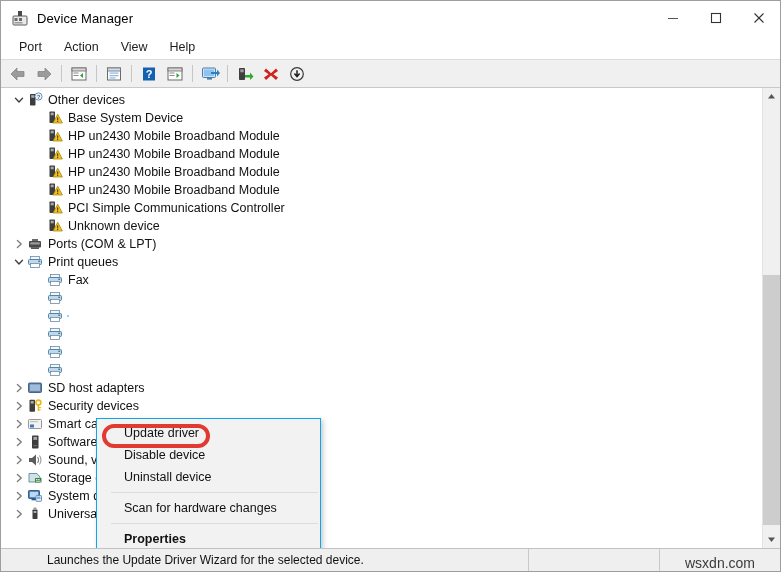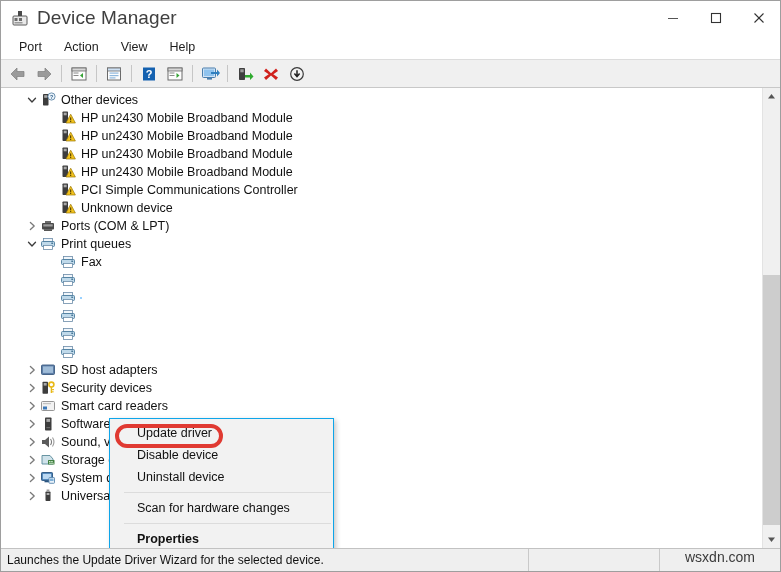--- a/index.html
+++ b/index.html
@@ -16,21 +16,21 @@
     box-sizing:border-box;
     display:flex;flex-direction:column;
   }
 
   
   .titlebar{
     height:34px;min-height:34px;background:#ffffff;
     display:flex;align-items:center;position:relative;
   }
   .title-icon{width:18px;height:18px;margin-left:10px;margin-right:8px;position:relative;flex:none;}
-  .title-text{font-size:19px;color:#404040;letter-spacing:.1px;}
+  .title-text{font-size:13px;color:#000000;letter-spacing:.1px;}
   .winbtns{position:absolute;right:0;top:0;height:34px;display:flex;}
   .winbtn{width:43px;height:34px;display:flex;align-items:center;justify-content:center;}
   .winbtn svg{display:block;}
 
   
   .menubar{
     height:24px;min-height:24px;display:flex;align-items:center;
     padding-left:8px;background:#ffffff;
   }
   .menubar .mi{
@@ -41,21 +41,21 @@
   .toolbar{
     height:27px;min-height:27px;background:#f0f0f0;
     border-top:1px solid #dcdcdc;border-bottom:1px solid #c8c8c8;
     display:flex;align-items:center;padding-left:4px;
   }
   .tb{width:26px;height:24px;display:flex;align-items:center;justify-content:center;}
   .tb svg{display:block;}
   .tbsep{width:1px;height:17px;background:#c6c6c6;margin:0 4px;}
 
   
-  .content{flex:1;position:relative;display:flex;overflow:hidden;background:#b91c1c;margin-left:13px;}
+  .content{flex:1;position:relative;display:flex;overflow:hidden;background:#b91c1c;}
   .tree{
     flex:1;position:relative;overflow:hidden;
     padding-top:3px;background:#ffffff;
   }
   .row{
     height:18px;display:flex;align-items:center;
     font-size:12.5px;color:#111;white-space:nowrap;
   }
   .twisty{
     width:16px;height:18px;flex:none;display:flex;align-items:center;justify-content:center;
@@ -93,21 +93,21 @@
   .highlight-box{
     position:absolute;left:5px;top:2px;width:108px;height:24px;
     border:4px solid #e03a32;border-radius:12px;
     box-sizing:border-box;pointer-events:none;z-index:50;
   }
 
   
   .statusbar{
     height:22px;min-height:22px;background:#efefef;
     border-top:1px solid #c2c2c2;
-    display:flex;align-items:flex-start;font-size:12px;color:#111;
+    display:flex;align-items:flex-end;font-size:12px;color:#111;padding-left:40px;
   }
   .st-main{flex:1;padding-left:6px;border-right:1px solid #c9c9c9;height:22px;line-height:22px;}
   .st-mid{width:130px;border-right:1px solid #c9c9c9;height:22px;}
   .st-right{width:120px;text-align:center;color:#3a3a3a;font-size:14px;}
 </style>
 </head>
 <body>
 
 <div class="window">
 
@@ -247,20 +247,32 @@
         <div class="row">
           <div style="width: 30px; flex: 0 0 auto;"></div>
           <div class="twisty"></div>
           <div class="dicon"><svg width="16" height="16" viewBox="0 0 16 16">
               <rect x="2.5" y="1.5" width="5.5" height="11.5" rx="0.7" fill="#3d3d3d"></rect>
               <rect x="3.7" y="2.7" width="3" height="2.6" fill="#a8a8a8"></rect>
               <path d="M10.7 4.2 L15.4 13 L6 13 Z" fill="#f2c21c" stroke="#9c7a0a" stroke-width="0.7"></path>
               <rect x="10.2" y="7.4" width="1" height="3" fill="#3a2c00"></rect>
               <rect x="10.2" y="11" width="1" height="1" fill="#3a2c00"></rect>
             </svg></div>
+          <div class="dlabel">Base System Device</div>
+        </div>
+        <div class="row">
+          <div style="width: 30px; flex: 0 0 auto;"></div>
+          <div class="twisty"></div>
+          <div class="dicon"><svg width="16" height="16" viewBox="0 0 16 16">
+              <rect x="2.5" y="1.5" width="5.5" height="11.5" rx="0.7" fill="#3d3d3d"></rect>
+              <rect x="3.7" y="2.7" width="3" height="2.6" fill="#a8a8a8"></rect>
+              <path d="M10.7 4.2 L15.4 13 L6 13 Z" fill="#f2c21c" stroke="#9c7a0a" stroke-width="0.7"></path>
+              <rect x="10.2" y="7.4" width="1" height="3" fill="#3a2c00"></rect>
+              <rect x="10.2" y="11" width="1" height="1" fill="#3a2c00"></rect>
+            </svg></div>
           <div class="dlabel">HP un2430 Mobile Broadband Module</div>
         </div>
         <div class="row">
           <div style="width: 30px; flex: 0 0 auto;"></div>
           <div class="twisty"></div>
           <div class="dicon"><svg width="16" height="16" viewBox="0 0 16 16">
               <rect x="2.5" y="1.5" width="5.5" height="11.5" rx="0.7" fill="#3d3d3d"></rect>
               <rect x="3.7" y="2.7" width="3" height="2.6" fill="#a8a8a8"></rect>
               <path d="M10.7 4.2 L15.4 13 L6 13 Z" fill="#f2c21c" stroke="#9c7a0a" stroke-width="0.7"></path>
               <rect x="10.2" y="7.4" width="1" height="3" fill="#3a2c00"></rect>

